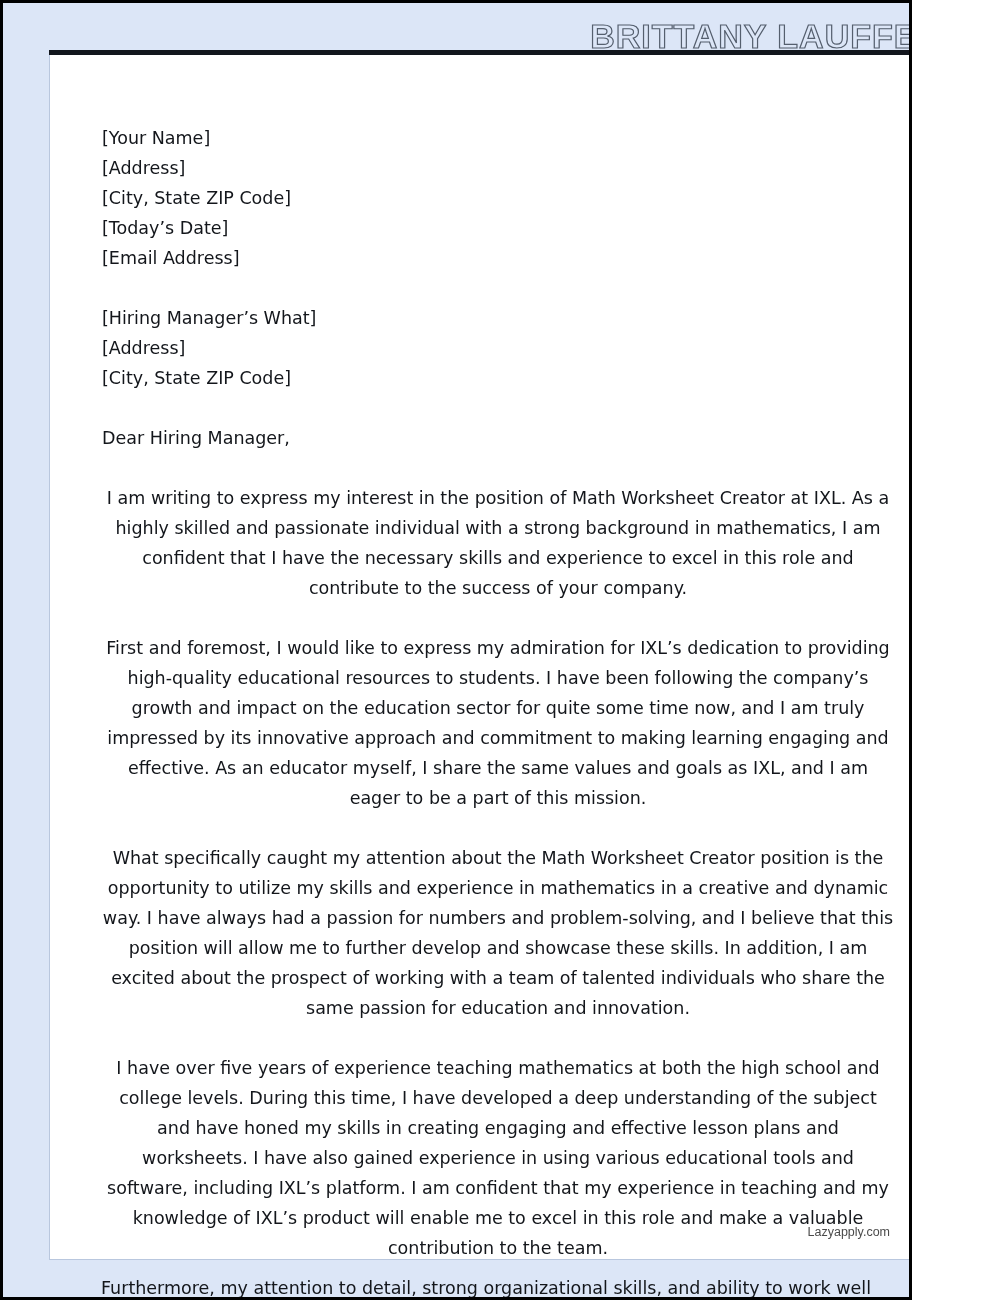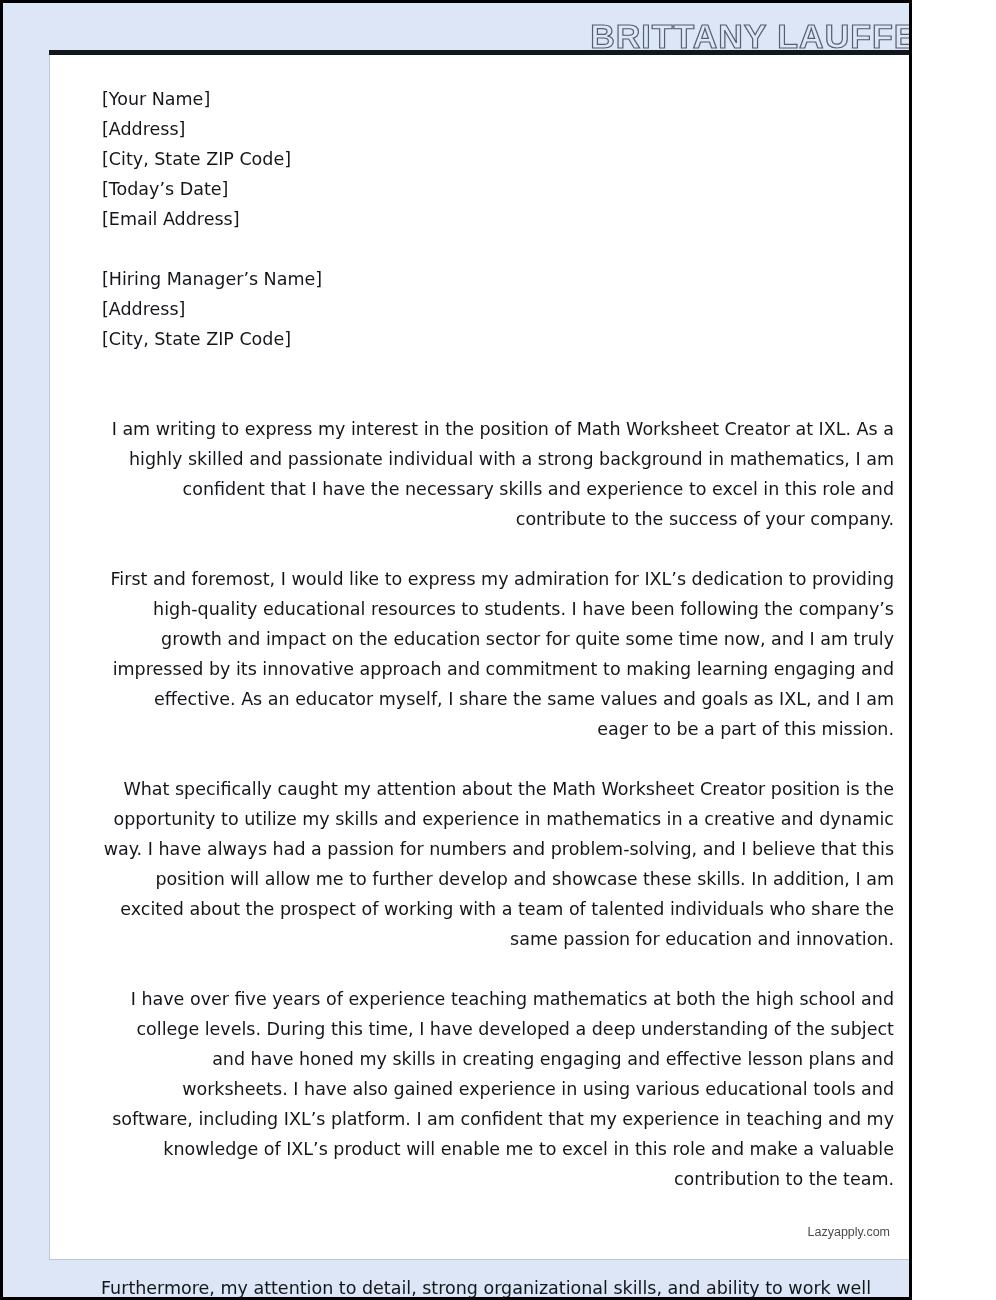--- a/index.html
+++ b/index.html
@@ -56,39 +56,39 @@
     top: 52px;
     width: 898px;
     height: 1205px;
     background: #ffffff;
     border-left: 1px solid #b9c7de;
     border-right: 1px solid #b9c7de;
     border-bottom: 1px solid #b9c7de;
     overflow: hidden;
   }
   .letter-inner {
-    padding: 29px 52px 0 52px;
+    padding: 68px 52px 0 52px;
   }
   .block {
     font-size: 17.5px;
     line-height: 30px;
     color: #13161b;
   }
   .addr-line {
     white-space: pre;
   }
   .spacer {
     height: 30px;
   }
   .para {
     font-size: 17.5px;
     line-height: 30px;
     color: #13161b;
     margin-bottom: 30px;
-    text-align: right;
+    text-align: center;
   }
   .para:last-child { margin-bottom: 8px; }
   .watermark {
     position: absolute;
     right: 56px;
     bottom: 20px;
     font-family: "Liberation Sans", sans-serif;
     font-size: 12.5px;
     color: #4b4b4b;
     padding-left: 32px;
@@ -121,27 +121,28 @@
         <div class="addr-line">[Your Name]</div>
         <div class="addr-line">[Address]</div>
         <div class="addr-line">[City, State ZIP Code]</div>
         <div class="addr-line">[Today’s Date]</div>
         <div class="addr-line">[Email Address]</div>
       </div>
 
       <div class="spacer"></div>
 
       <div class="block">
-        <div class="addr-line">[Hiring Manager’s Name]</div>
+        <div class="addr-line">[Hiring Manager’s What]</div>
         <div class="addr-line">[Address]</div>
         <div class="addr-line">[City, State ZIP Code]</div>
       </div>
 
       <div class="spacer"></div>
 
+      <div class="block">Dear Hiring Manager,</div>
 
       <div class="spacer"></div>
 
       <div class="para">I am writing to express my interest in the position of Math Worksheet Creator at IXL. As a highly skilled and passionate individual with a strong background in mathematics, I am confident that I have the necessary skills and experience to excel in this role and contribute to the success of your company.</div>
       <div class="para">First and foremost, I would like to express my admiration for IXL’s dedication to providing high-quality educational resources to students. I have been following the company’s growth and impact on the education sector for quite some time now, and I am truly impressed by its innovative approach and commitment to making learning engaging and effective. As an educator myself, I share the same values and goals as IXL, and I am eager to be a part of this mission.</div>
       <div class="para">What specifically caught my attention about the Math Worksheet Creator position is the opportunity to utilize my skills and experience in mathematics in a creative and dynamic way. I have always had a passion for numbers and problem-solving, and I believe that this position will allow me to further develop and showcase these skills. In addition, I am excited about the prospect of working with a team of talented individuals who share the same passion for education and innovation.</div>
       <div class="para">I have over five years of experience teaching mathematics at both the high school and college levels. During this time, I have developed a deep understanding of the subject and have honed my skills in creating engaging and effective lesson plans and worksheets. I have also gained experience in using various educational tools and software, including IXL’s platform. I am confident that my experience in teaching and my knowledge of IXL’s product will enable me to excel in this role and make a valuable contribution to the team.</div>
 
     </div>
 

